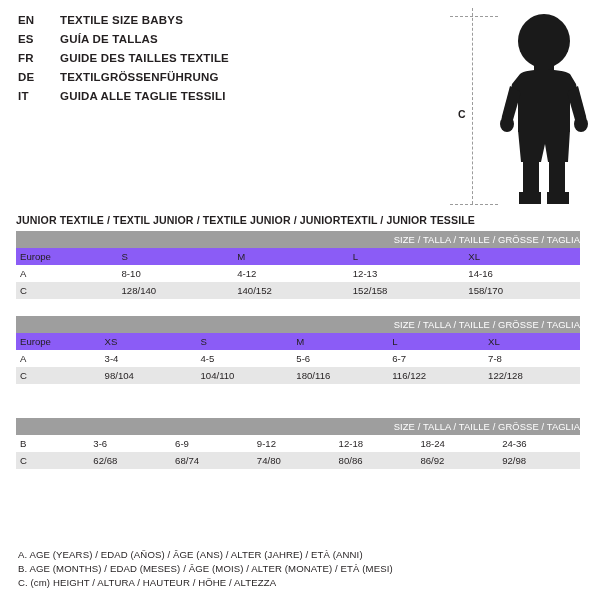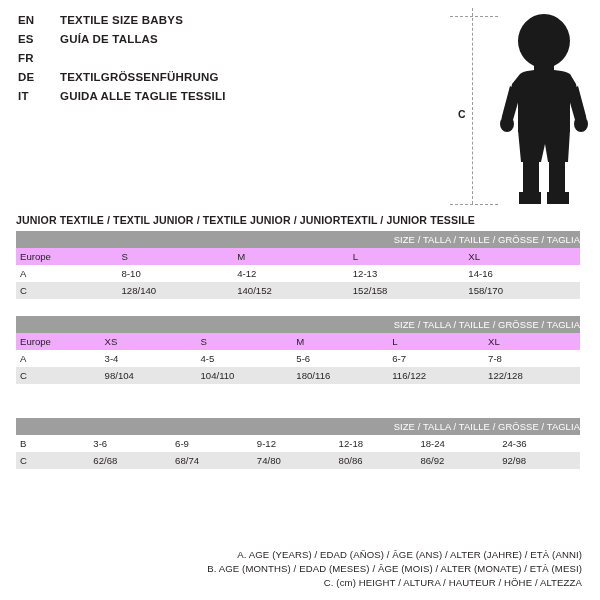--- a/index.html
+++ b/index.html
@@ -119,37 +119,36 @@
   tr.hdr td {
     background: #9e9e9e;
     color: #ffffff;
     font-size: 9.4px;
     font-weight: normal;
     letter-spacing: .1px;
     padding: 3px 0 3px 4px;
     text-align: right;
   }
   tr.sub td {
-    background: #f0abfc;
+    background: #8b5cf6;
     color: #231f20;
   }
   tr.row-light td {
     background: #ffffff;
   }
   tr.row-grey td {
     background: #e6e6e6;
   }
 
   
   .notes {
     position: absolute;
     left: 18px;
     bottom: 10px;
     width: 564px;
-    text-align: right;
   }
   .note {
     font-size: 9.6px;
     line-height: 14px;
     letter-spacing: .1px;
   }
 </style>
 </head>
 <body>
 
@@ -159,20 +158,21 @@
     <div class="lang-row">
       <div class="lang-code">EN</div>
       <div class="lang-title">TEXTILE SIZE BABYS</div>
     </div>
     <div class="lang-row">
       <div class="lang-code">ES</div>
       <div class="lang-title">GUÍA DE TALLAS</div>
     </div>
     <div class="lang-row">
       <div class="lang-code">FR</div>
+      <div class="lang-title">GUIDE DES TAILLES TEXTILE</div>
     </div>
     <div class="lang-row">
       <div class="lang-code">DE</div>
       <div class="lang-title">TEXTILGRÖSSENFÜHRUNG</div>
     </div>
     <div class="lang-row">
       <div class="lang-code">IT</div>
       <div class="lang-title">GUIDA ALLE TAGLIE TESSILI</div>
     </div>
   </div>

